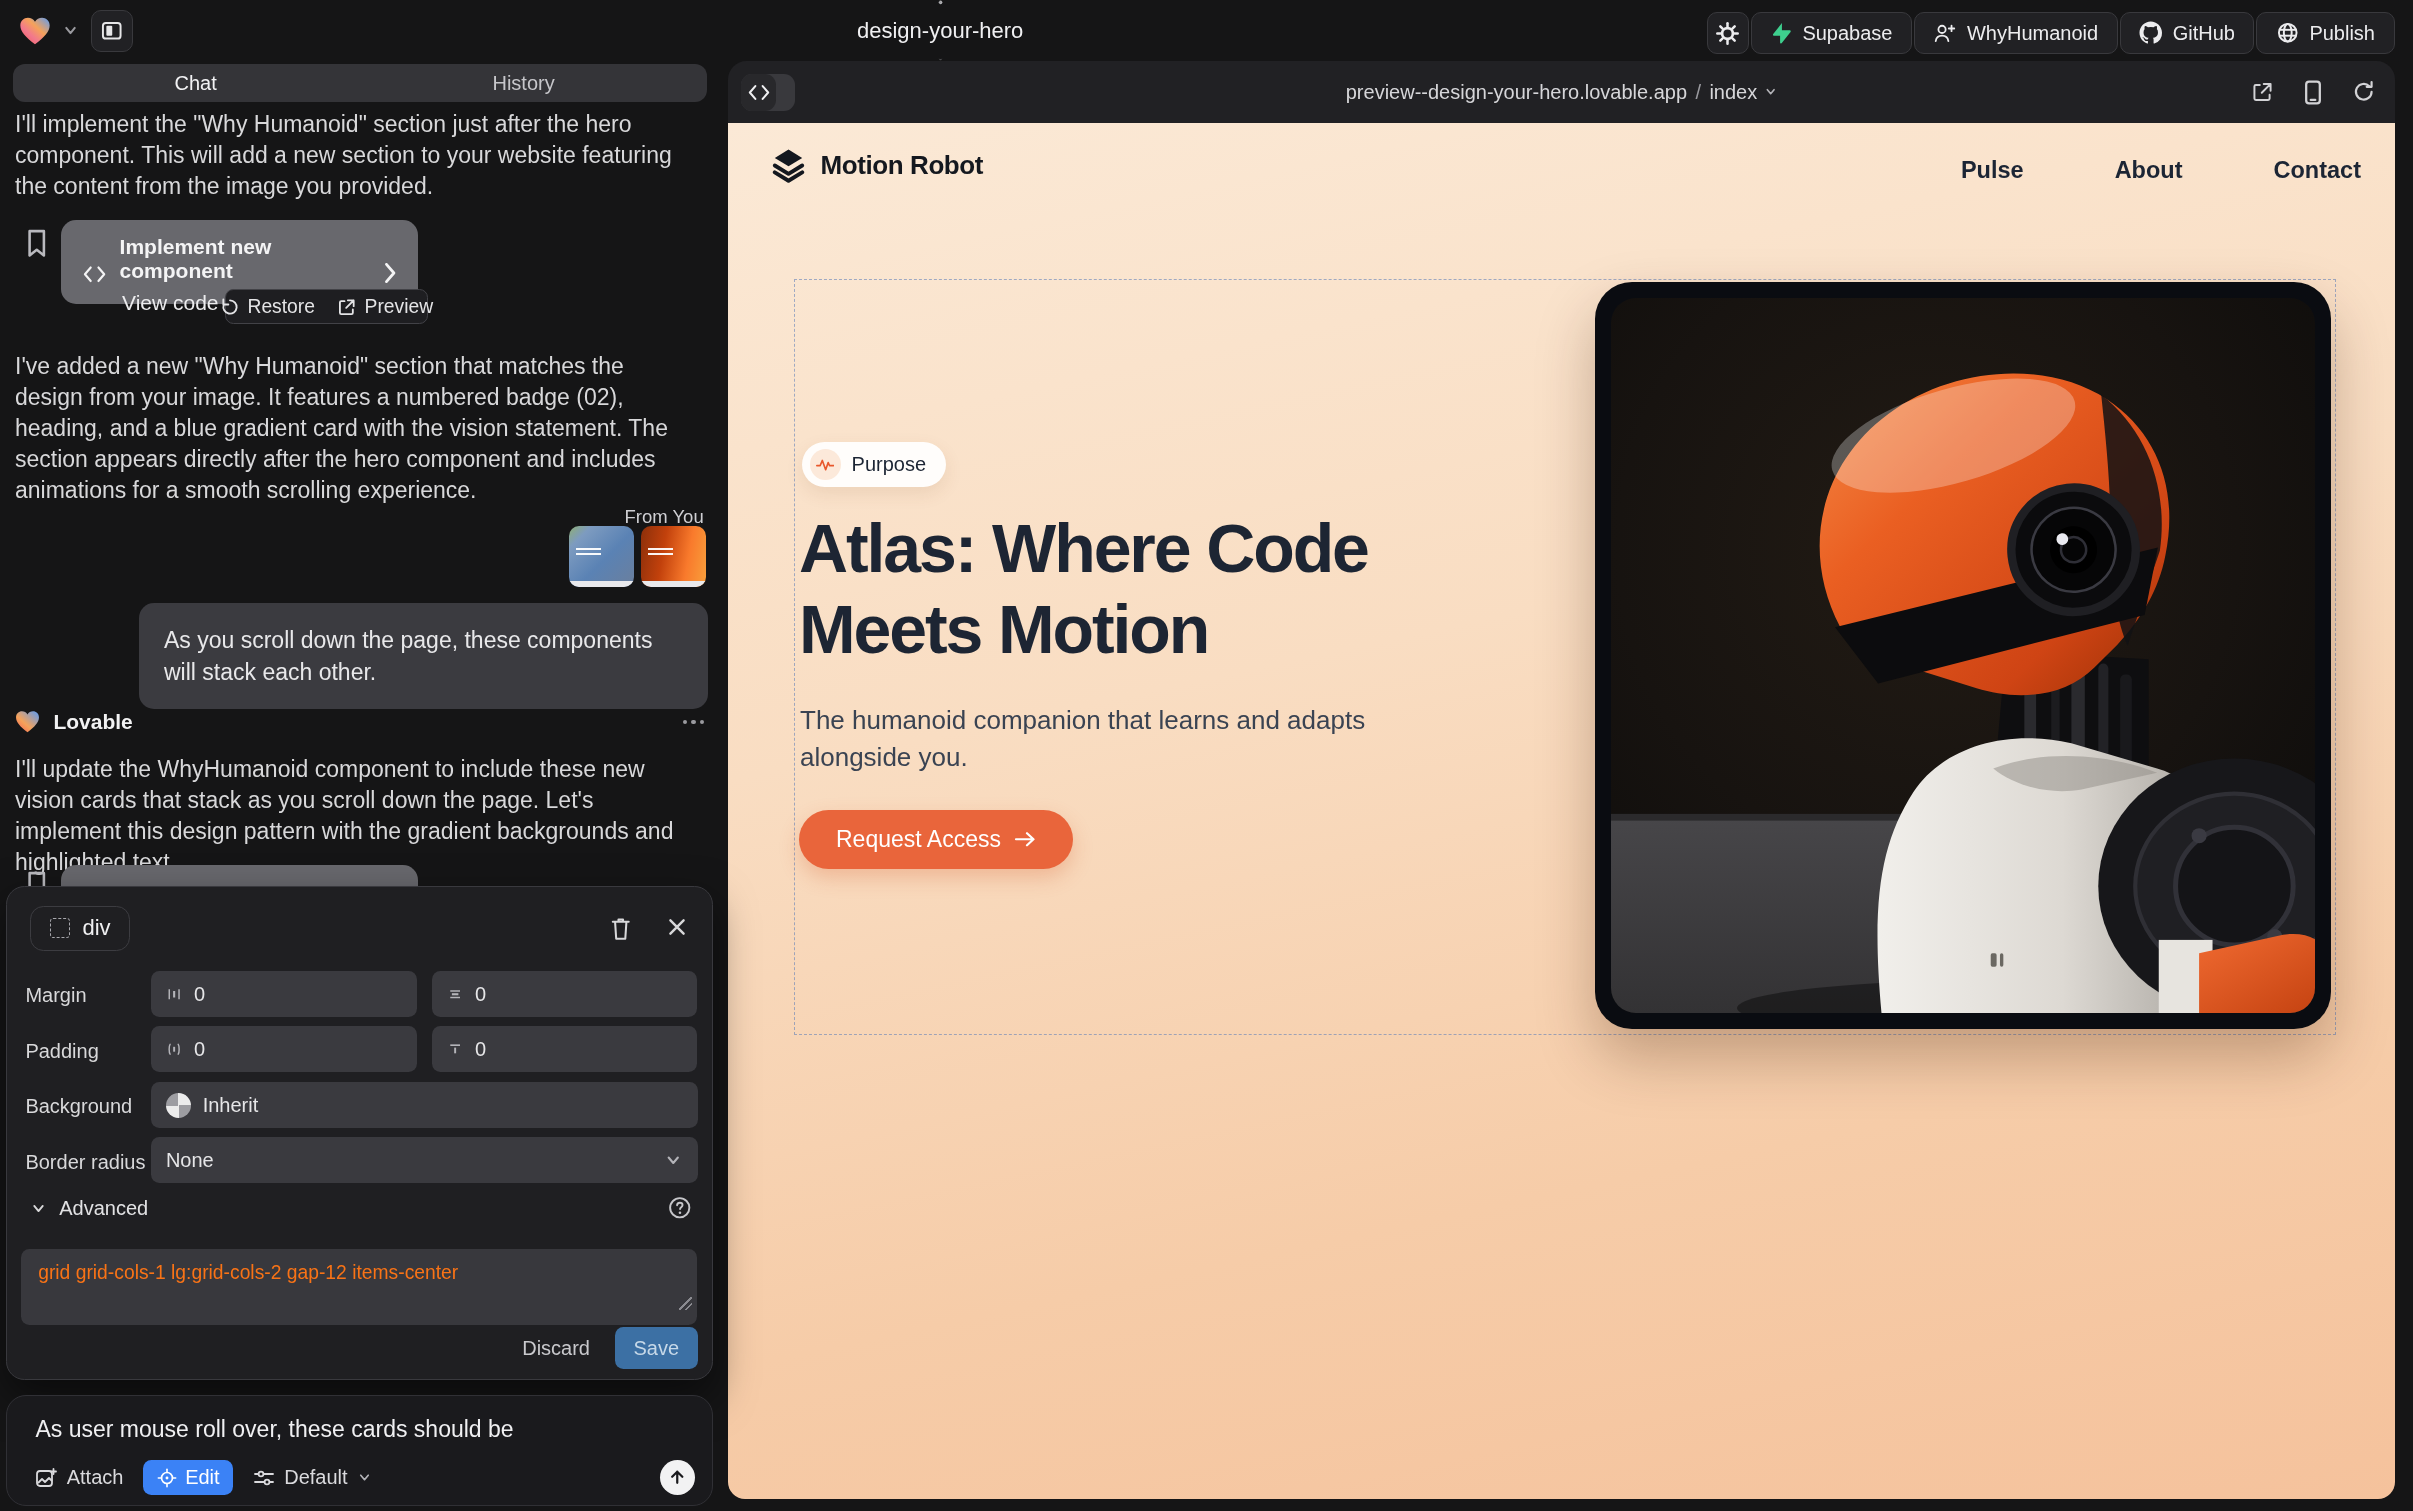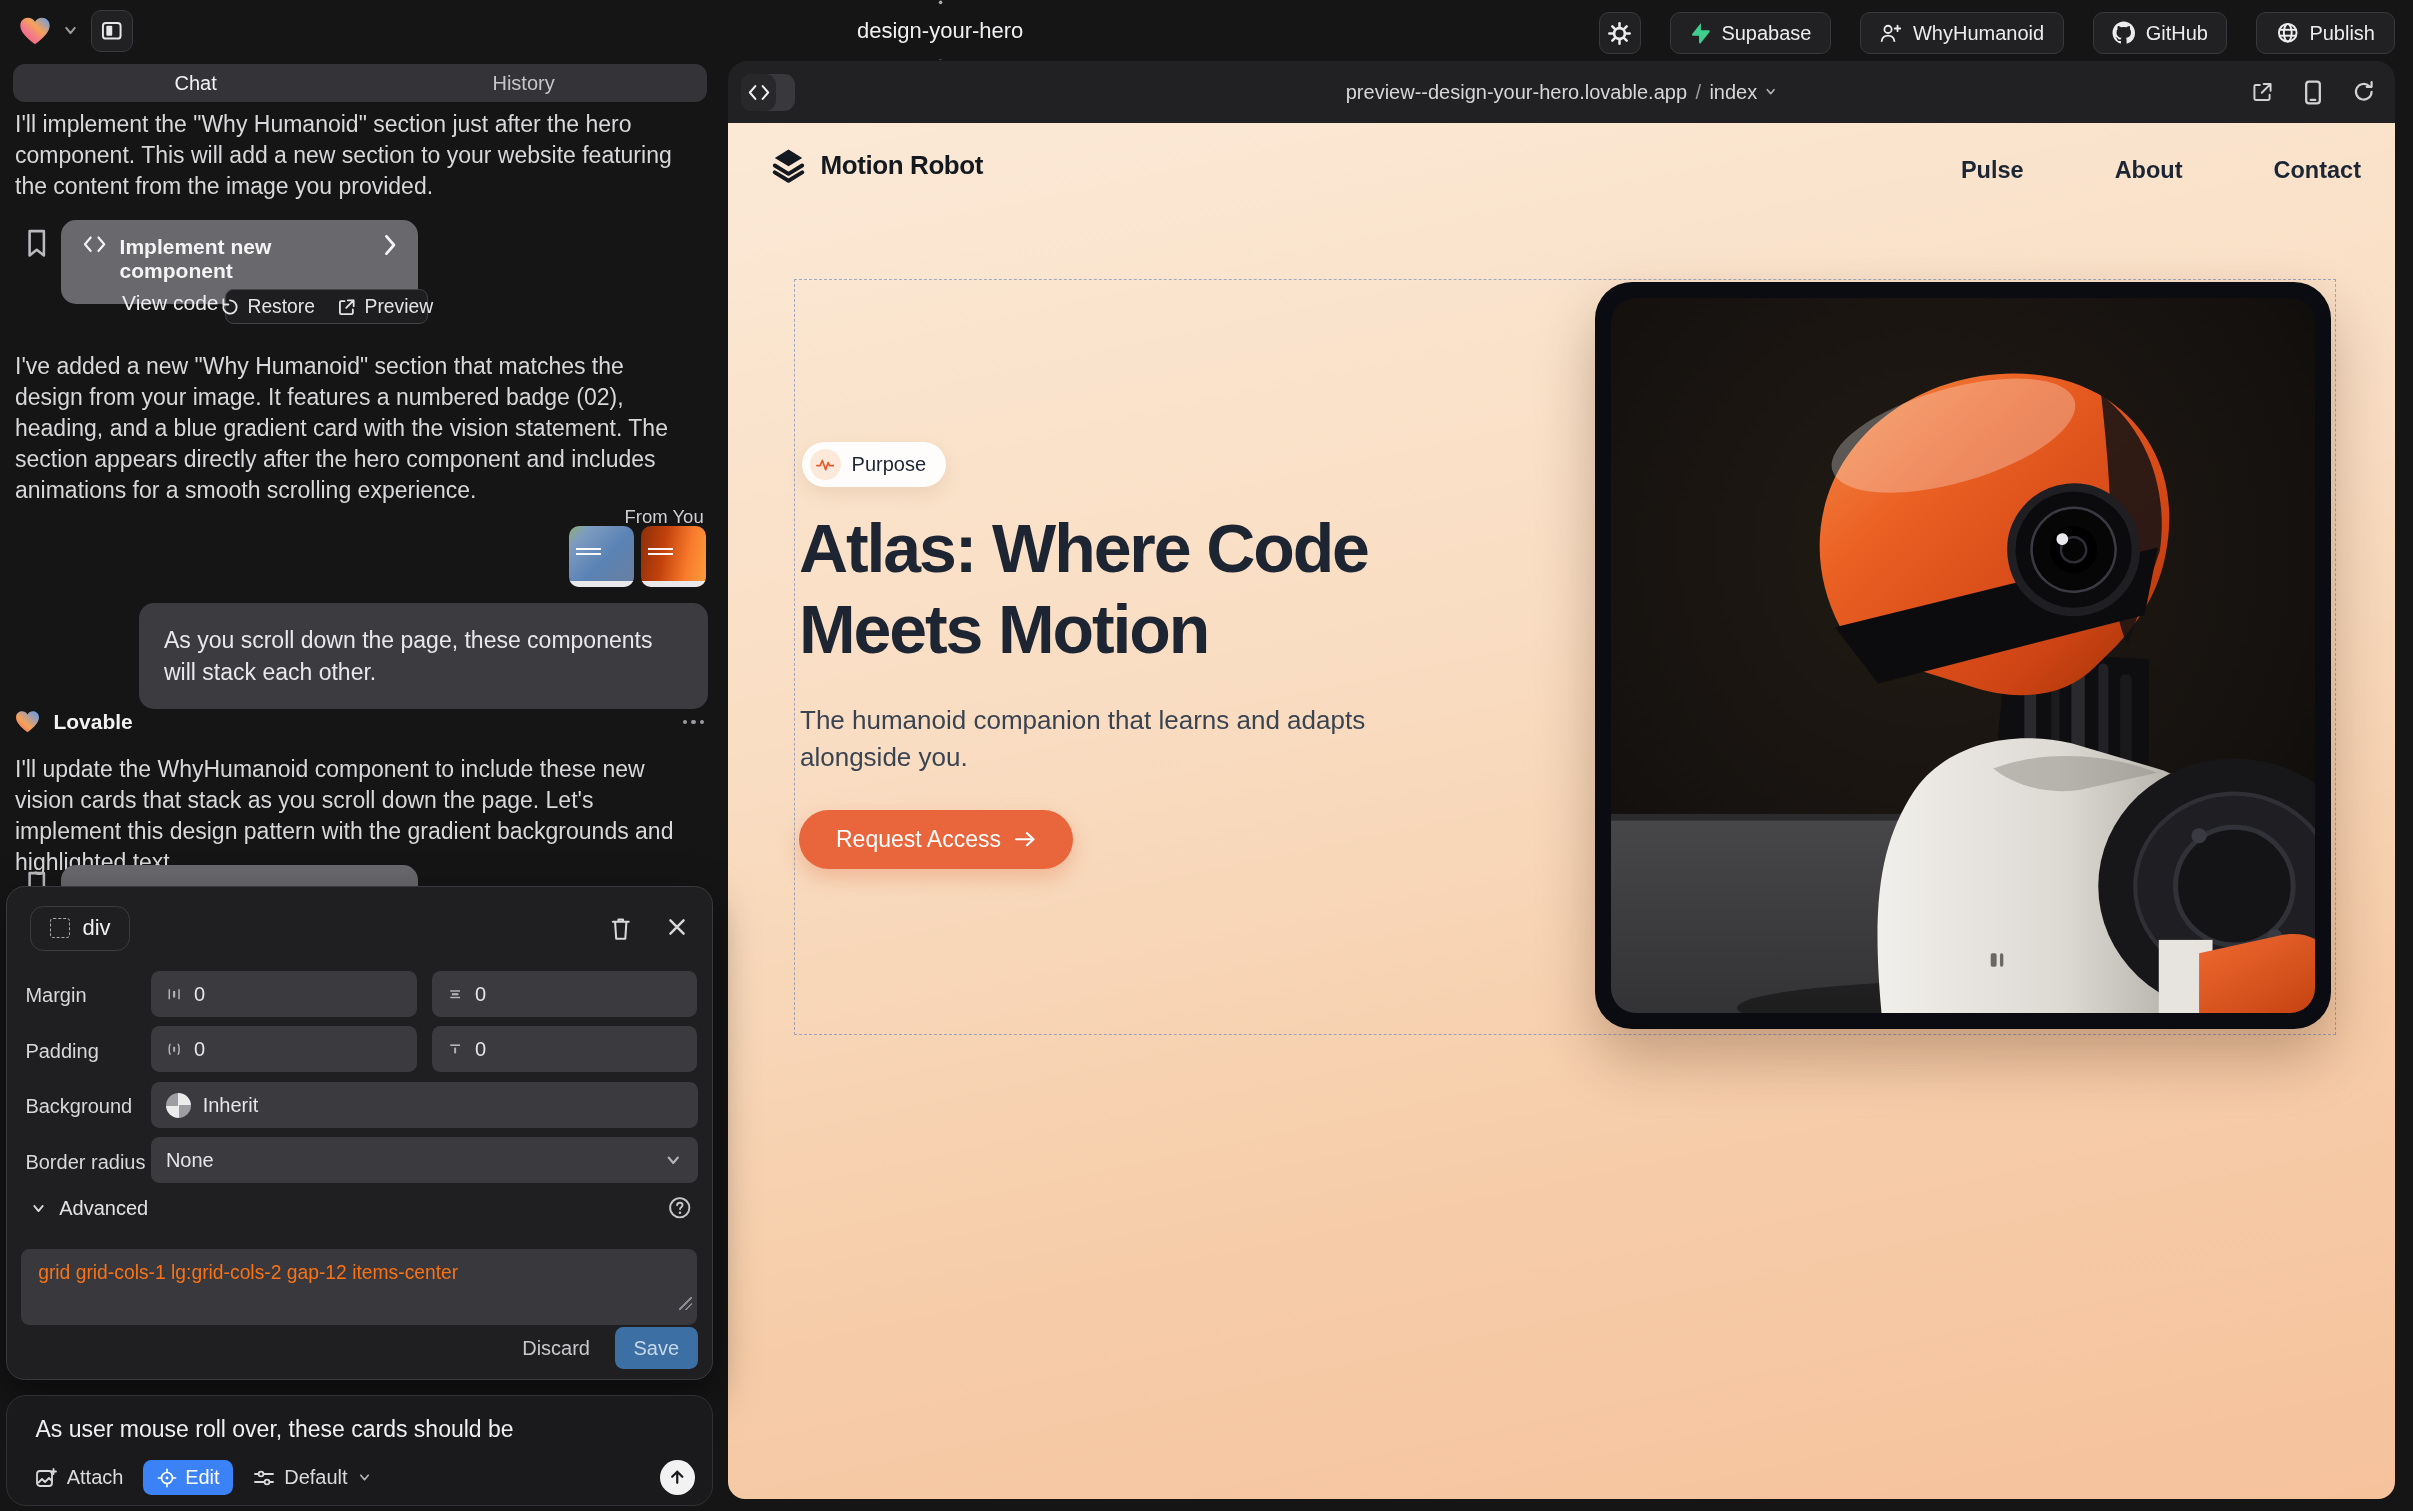--- a/index.html
+++ b/index.html
@@ -4,34 +4,34 @@
 <style>
   * { box-sizing: border-box; margin: 0; padding: 0; }
   html,body { background:#0e0e0e; }
   body { font-family:"Liberation Sans", sans-serif; }
   .app { position:relative; width:2413px; height:1512px; background:#151516; overflow:hidden; color:#e6e6e8; }
 
   
   .topbar { position:absolute; left:0; top:0; right:0; height:61px; }
   .tb-left { position:absolute; left:18.5px; top:0; height:61px; display:flex; align-items:center; gap:11.8px; }
   .tb-center { position:absolute; left:857px; top:0; height:61px; display:flex; align-items:center; gap:13.4px; }
-  .tb-right { position:absolute; right:18.5px; top:0; height:66px; display:flex; align-items:center; gap:29px; }
+  .tb-right { position:absolute; right:18.5px; top:0; height:66px; display:flex; align-items:center; gap:2px; }
   .icon-btn { width:42px; height:42px; border-radius:10px; background:#212124; border:0.8px solid #39393d; display:flex; align-items:center; justify-content:center; cursor:pointer; }
   .pill-btn { height:42px; border-radius:10px; background:#212124; border:0.8px solid #39393d; display:flex; align-items:center; gap:10px; padding:0 18.5px; font-size:20px; color:#ececee; cursor:pointer; white-space:nowrap; }
   .proj-name { font-size:22px; color:#f0f0f2; }
   .muted { color:#9a9a9f; }
 
   
   .left { position:absolute; left:0; top:61px; width:723px; bottom:0; }
   .tabs { position:absolute; left:12.6px; top:3.4px; width:694px; height:34px; background:#343438; border-radius:12px; display:flex; padding:19px; }
   .tab { flex:1; display:flex; align-items:center; justify-content:center; font-size:20px; color:#c6c6ca; border-radius:7.6px; cursor:pointer; }
   .tab.active { background:#58585e; color:#f2f2f4; }
   .msg { position:absolute; left:15px; width:672px; font-size:23px; line-height:31px; color:#d8d8da; }
   .comp-card { position:absolute; left:61px; width:357px; height:84px; background:#68686d; border-radius:15px; padding:15px 22px; cursor:pointer; }
-  .comp-row { display:flex; align-items:flex-start; gap:13.4px; font-size:21px; font-weight:700; color:#f4f4f5; }
+  .comp-row { display:flex; align-items:flex-end; gap:13.4px; font-size:21px; font-weight:700; color:#f4f4f5; }
   .comp-sub { margin:8.4px 0 0 39px; font-size:21px; color:#ececee; font-weight:400; }
   .comp-chev { margin-left:auto; }
   .bookmark { position:absolute; left:25px; }
   .hoverbar { position:absolute; left:225px; width:203px; height:35px; background:#1e1e21; border:0.8px solid #424247; border-radius:8.4px; display:flex; align-items:center; justify-content:center; gap:22px; font-size:19.3px; color:#e4e4e6; z-index:5; }
   .hoverbar .hb { display:flex; align-items:center; gap:7.6px; cursor:pointer; }
   .fromyou { position:absolute; right:19.3px; top:445px; font-size:18.5px; color:#cfcfd3; }
   .thumb { position:absolute; top:465px; width:65px; height:61px; border-radius:10px; overflow:hidden; cursor:pointer; }
   .thumb .lines { position:absolute; left:6.7px; top:22px; width:25px; height:11.8px;
       background:linear-gradient(#fff 0 1.7px, transparent 1.7px 5px, #fff 5px 6.7px, transparent 6.7px); opacity:.95; }
   .thumb .strip { position:absolute; left:0; right:0; bottom:0; height:5.9px; background:#e9e9ec; }

